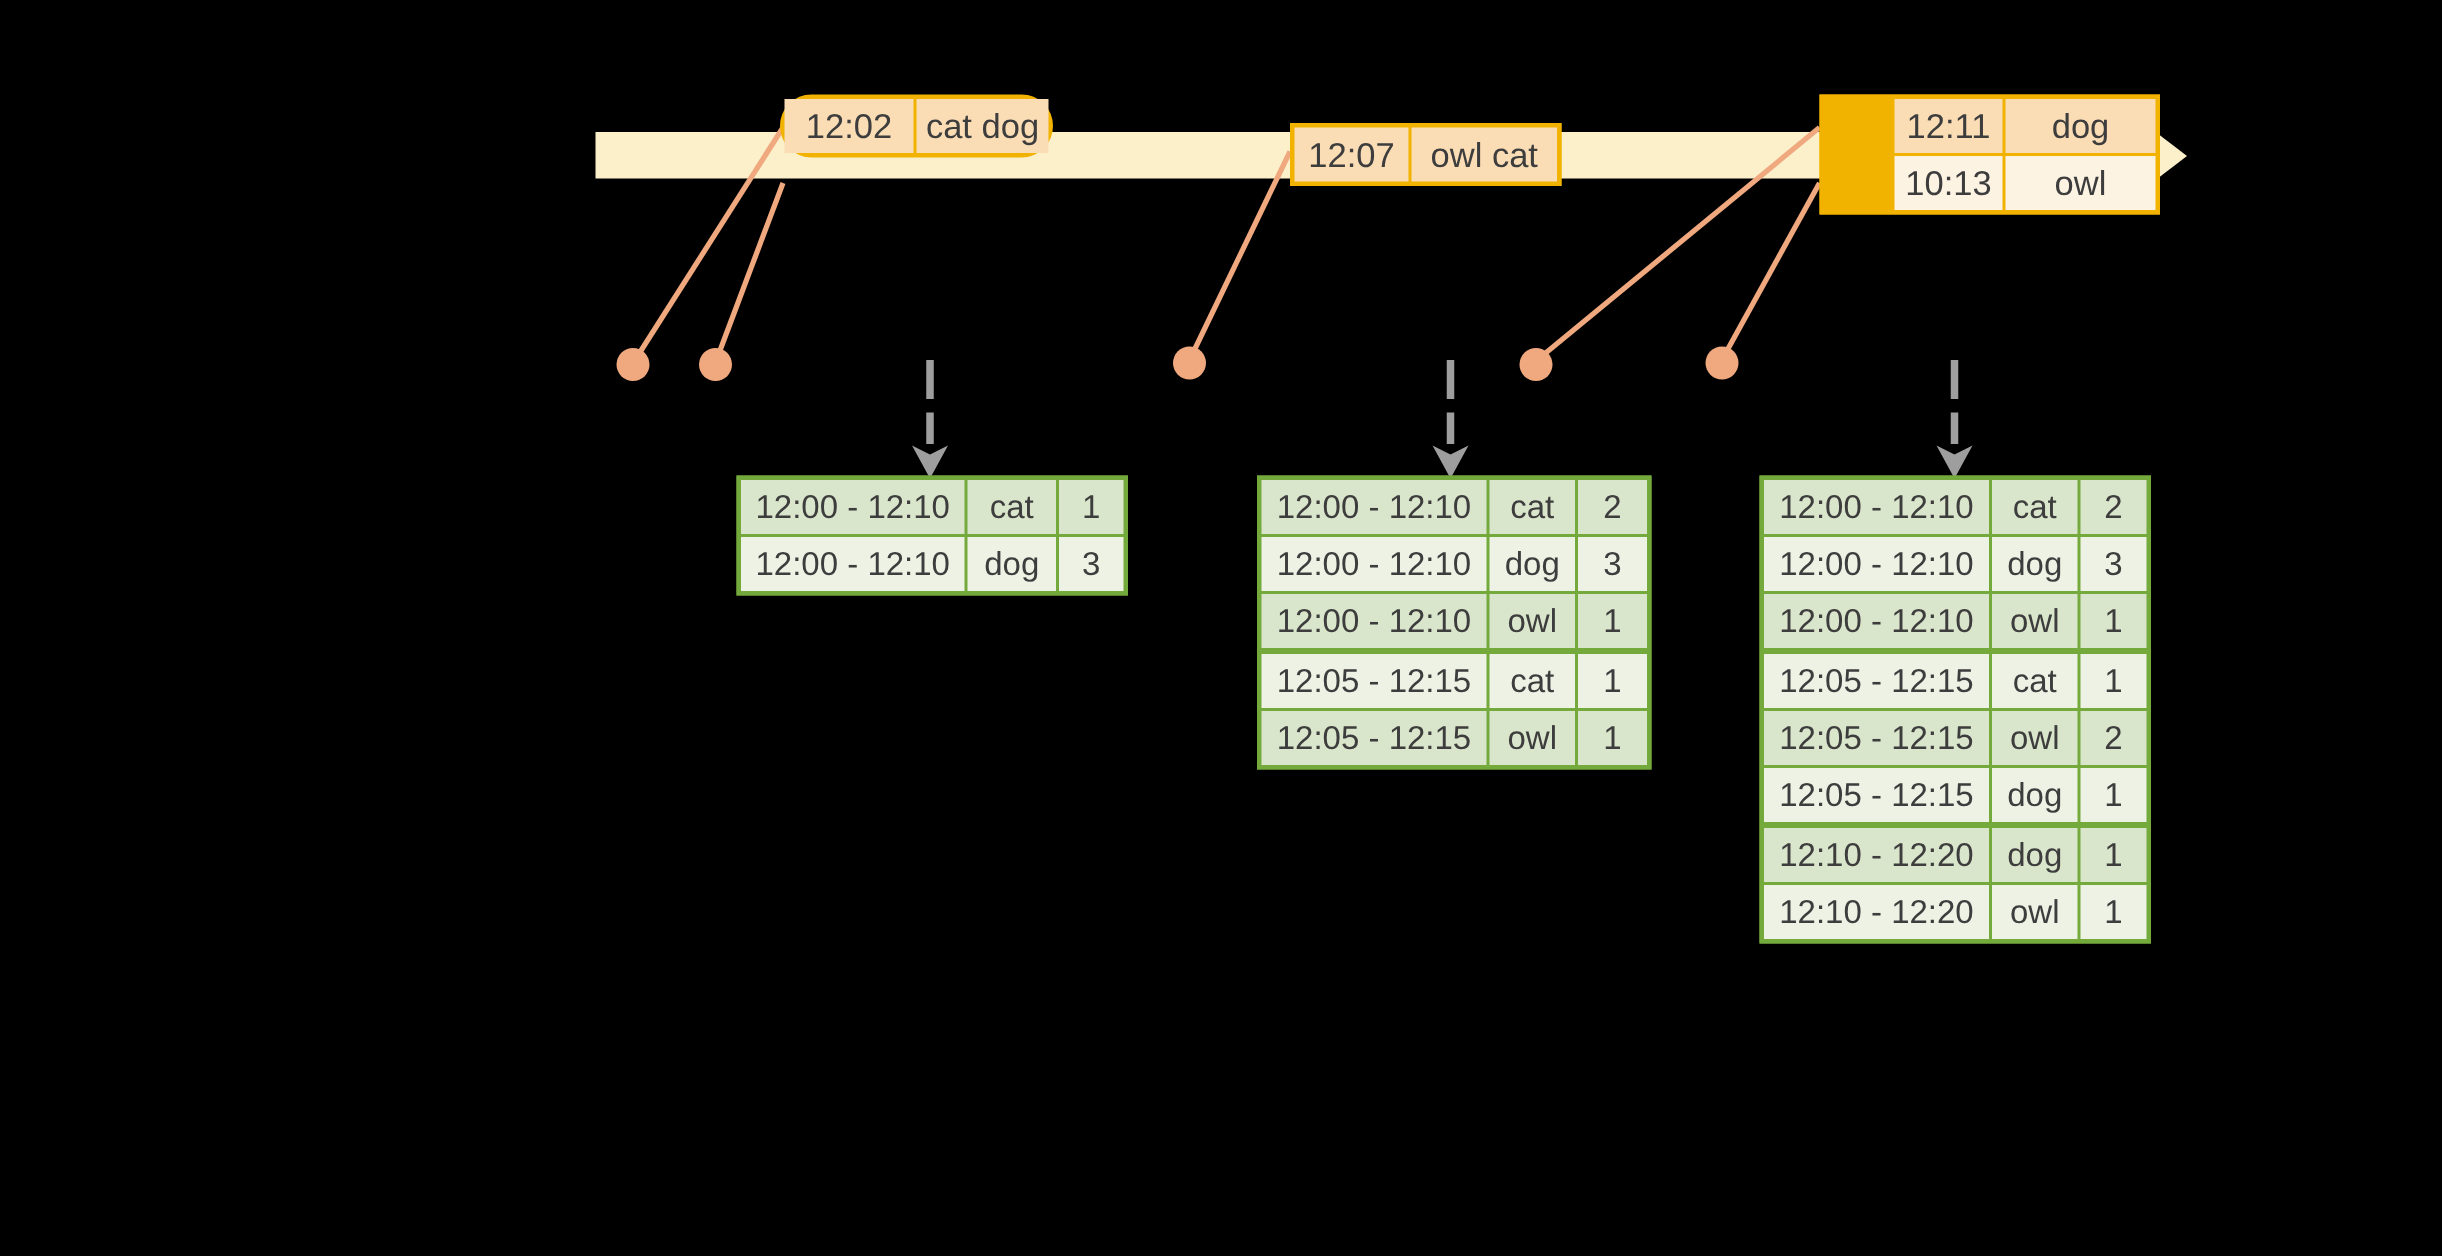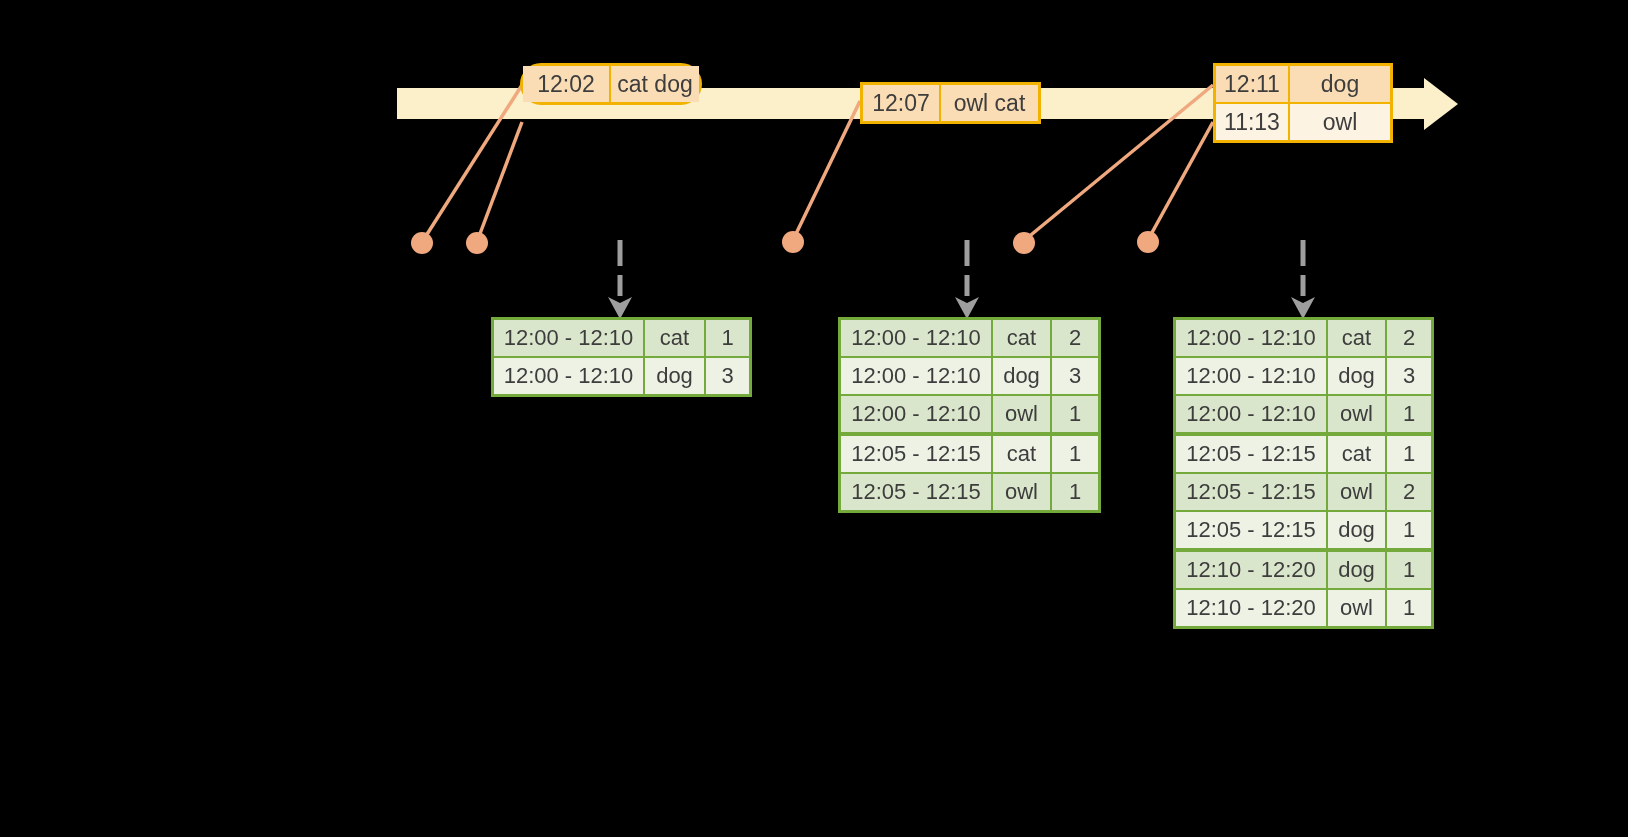--- a/index.html
+++ b/index.html
@@ -52,21 +52,21 @@
     display:flex;flex-direction:column;gap:2px;
   }
   .erow{display:flex;gap:2px;}
   .ecell{
     height:36px;display:flex;align-items:center;justify-content:center;
     font-size:23px;background:var(--event-row-light);color:var(--text);
   }
   .erow:first-child .ecell{background:var(--event-row-dark);}
   .et1{left:520px;top:63px;border-radius:31px;}  .et1 .c1{width:86px;}  .et1 .c2{width:88px;}
   .et2{left:860px;top:82px;}  .et2 .c1{width:76px;}  .et2 .c2{width:97px;}
-  .et3{left:1213px;top:63px;} .et3 .c1{width:72px;}  .et3 .c2{width:100px;}
+  .et3{left:1213px;top:63px;} .et3 .c1{width:72px;margin-left:47px;}  .et3 .c2{width:100px;}
 
   
   .rtable{
     position:absolute;z-index:3;
     background:var(--result-border);
     border:3px solid var(--result-border);
     display:flex;flex-direction:column;
   }
   .rrow{display:flex;gap:2px;margin-top:2px;}
   .rrow:first-child{margin-top:0;}
@@ -126,21 +126,21 @@
         <div class="ecell c1">12:07</div>
         <div class="ecell c2">owl cat</div>
       </div>
     </div>
   <div class="etable et3">
       <div class="erow">
         <div class="ecell c1">12:11</div>
         <div class="ecell c2">dog</div>
       </div>
       <div class="erow">
-        <div class="ecell c1">11:13</div>
+        <div class="ecell c1">10:13</div>
         <div class="ecell c2">owl</div>
       </div>
     </div>
 
   <div class="rtable rtA">
       <div class="rrow">
         <div class="rcell c1">12:00 - 12:10</div>
         <div class="rcell c2">cat</div>
         <div class="rcell c3">1</div>
       </div>

